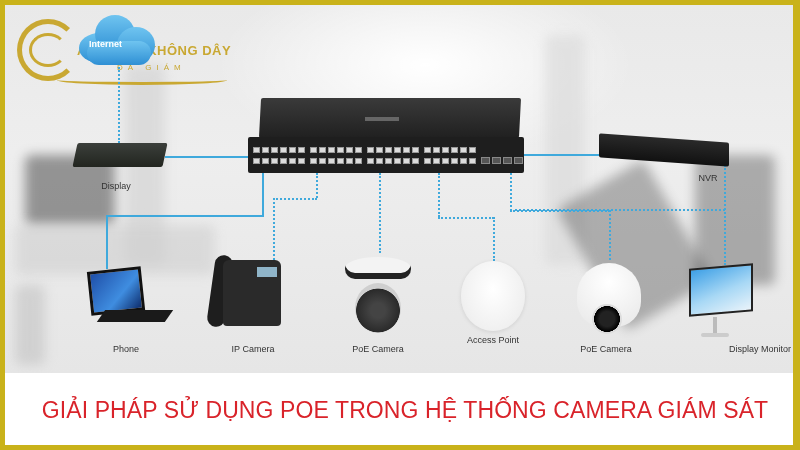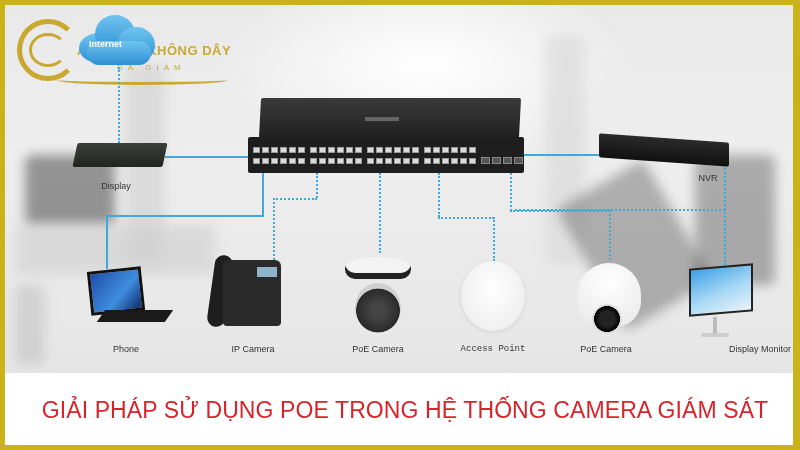--- a/index.html
+++ b/index.html
@@ -206,21 +206,21 @@
   </div>
 
   <div class="device">
     <div class="dome-top"></div>
     <div class="dome-ball"></div>
     <div class="label" style="left:340px;top:339px;width:66px;">PoE Camera</div>
   </div>
 
   <div class="device">
     <div class="ap-disc"></div>
-    <div class="label" style="left:452px;top:339px;width:72px;font-family:Liberation Mono, monospace;">Access Point</div>
+    <div class="label" style="left:452px;top:330px;width:72px;">Access Point</div>
   </div>
 
   <div class="device">
     <div class="turret-body"></div>
     <div class="turret-lens"></div>
     <div class="label" style="left:568px;top:339px;width:66px;">PoE Camera</div>
   </div>
 
   <div class="device">
     <div class="monitor-screen"></div>

